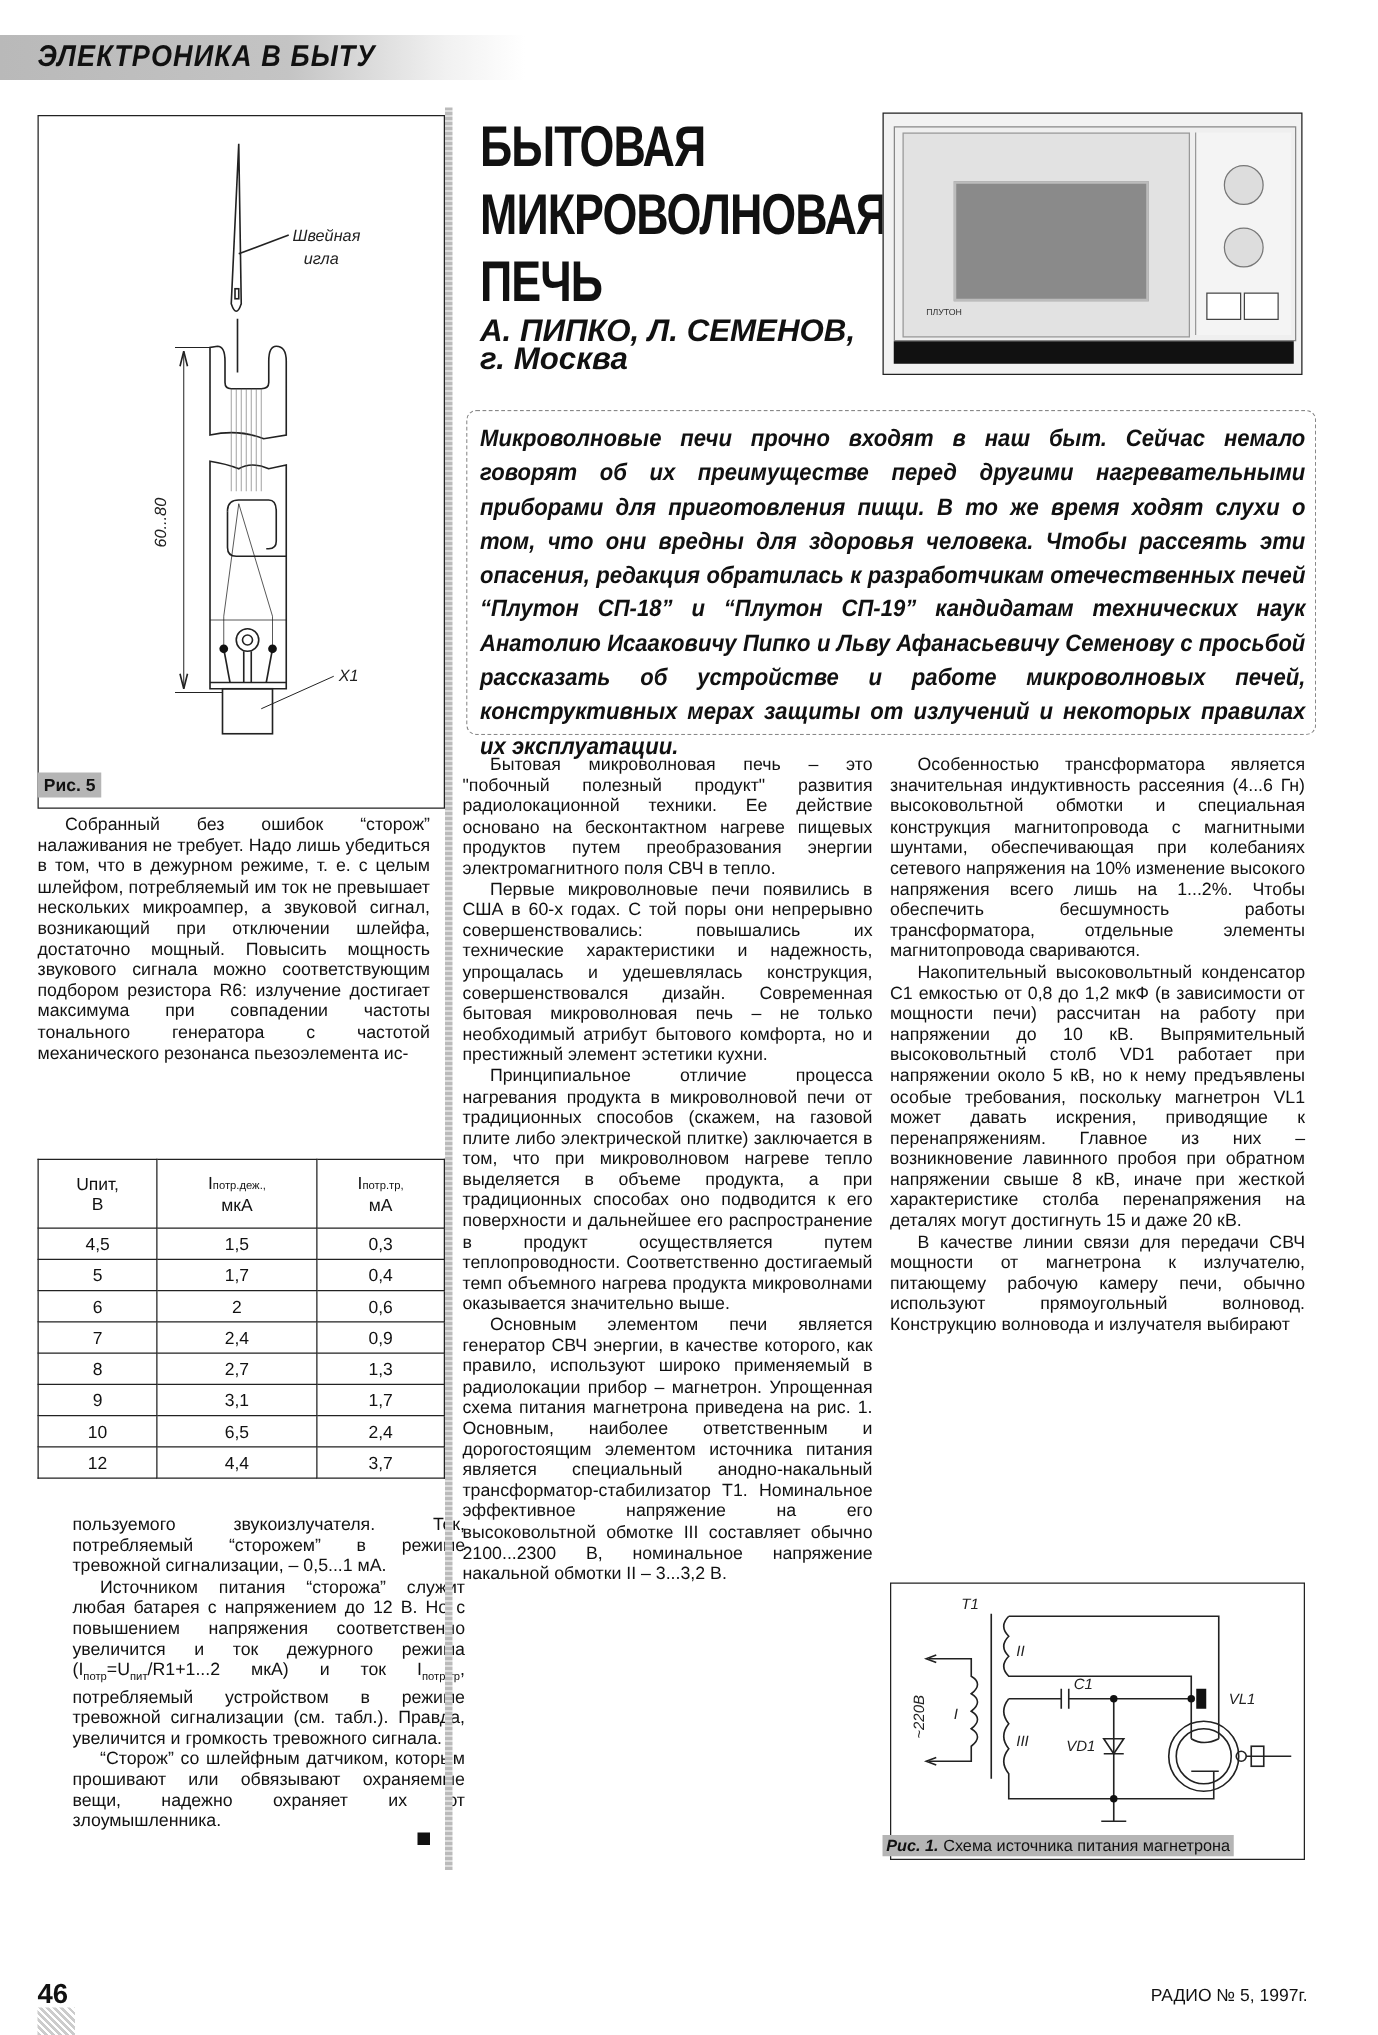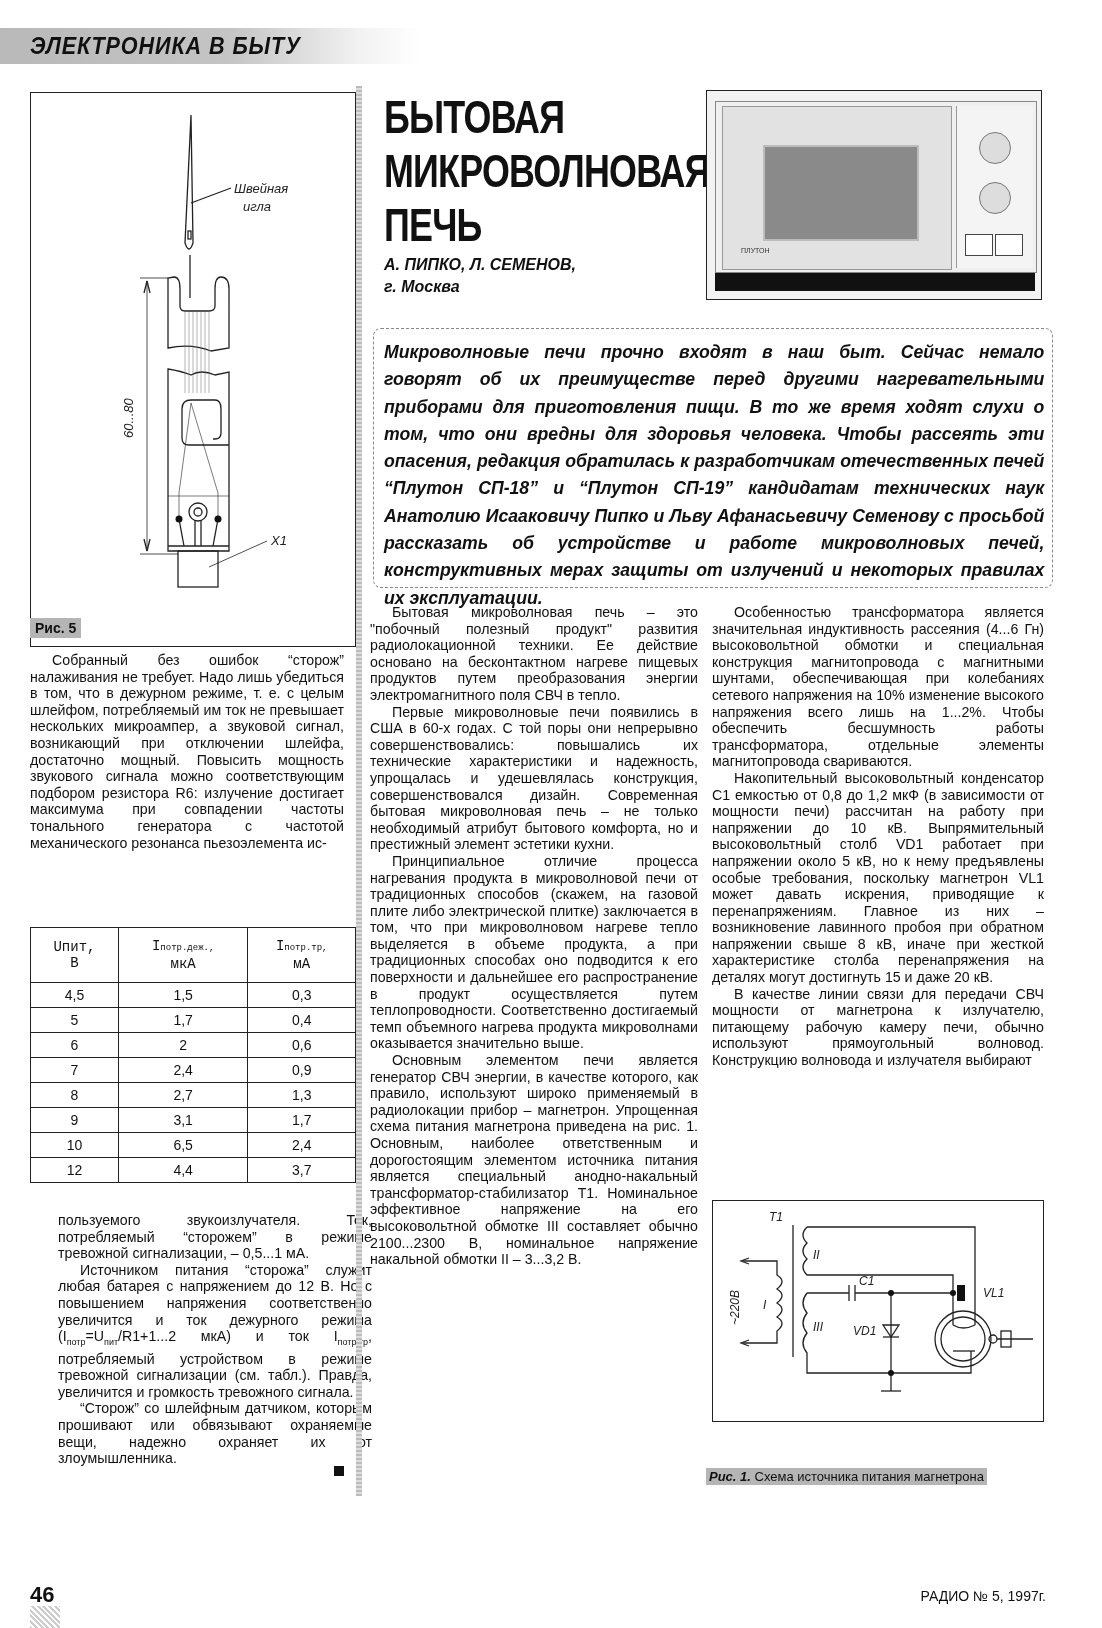--- a/index.html
+++ b/index.html
@@ -14,41 +14,41 @@
   .fig-label { position:absolute; background:#b5b5b5; font-weight:bold; font-size:14px; padding:2px 5px; }
 
   .col { position:absolute; font-size:14.2px; line-height:16.6px; text-align:justify; }
   .col p { margin:0; text-indent:22px; }
   .col p.noind { text-indent:0; }
 
   .vrule { position:absolute; width:6px; background:repeating-linear-gradient(180deg,#bbb 0 2px,#ddd 2px 4px); }
 
   table.data { position:absolute; left:30px; top:927px; width:326px; border-collapse:collapse; font-size:14px; }
   table.data th, table.data td { border:1.5px solid #222; text-align:center; padding:0; }
-  table.data th { font-weight:normal; height:54px; line-height:16px;font-family:Liberation Mono, monospace; }
+  table.data th { font-weight:normal; height:54px; line-height:16px; }
   table.data td { height:24px; }
   table.data sub { font-size:9px; vertical-align:baseline; position:relative; top:0;text-align:center; }
 
   .headline { position:absolute; left:384px; top:90px; font-family:"Liberation Sans", sans-serif; font-weight:bold; font-size:46px; line-height:54px; letter-spacing:-1px; transform:scaleX(0.78); transform-origin:left top; }
-  .authors { position:absolute; left:384px; top:254px; font-weight:bold; font-style:italic; font-size:16px; line-height:22px; }
+  .authors { position:absolute; left:384px; top:254px; font-weight:bold; font-style:italic; font-size:25px; line-height:22px; }
 
   .photo { position:absolute; left:706px; top:90px; width:336px; height:210px; border:1.5px solid #222; box-sizing:border-box; background:#f2f2f2; overflow:hidden; }
   .oven-body { position:absolute; left:8px; top:10px; width:320px; height:170px; background:#efefef; border:1px solid #888; }
   .door { position:absolute; left:6px; top:4px; width:228px; height:162px; background:#e2e2e2; border:1px solid #999; }
   .window { position:absolute; left:40px; top:38px; width:152px; height:92px; background:#8a8a8a; border:2px solid #bcbcbc; }
   .brand { position:absolute; left:18px; top:140px; font-size:7px; color:#333; }
   .panel { position:absolute; left:240px; top:4px; width:76px; height:162px; background:#f4f4f4; border-left:1px solid #999; }
   .knob { position:absolute; width:30px; height:30px; border-radius:50%; border:1px solid #777; background:#ddd; left:22px; }
   .btnbox { position:absolute; top:128px; width:26px; height:20px; border:1px solid #444; background:#fff; }
   .base { position:absolute; left:8px; top:182px; width:320px; height:18px; background:#111; }
 
   .lead { position:absolute; left:373px; top:328px; width:680px; height:260px; border:1.5px dashed #888; border-radius:8px; box-sizing:border-box; }
   .lead-text { position:absolute; left:384px; top:338px; width:660px; font-weight:bold; font-style:italic; font-size:19px; line-height:27.3px; text-align:justify; transform:scaleX(0.93); transform-origin:left top; width:710px; }
 
-  .fig1 { position:absolute; left:712px; top:1200px; width:332px; height:222px; border:1.5px solid #222; box-sizing:border-box; }
+  .fig1 { position:absolute; left:712px; top:1266px; width:332px; height:222px; border:1.5px solid #222; box-sizing:border-box; }
   .fig1-cap { position:absolute; left:706px; top:1468px; font-size:13px; background:#b5b5b5; padding:1px 3px; }
   .fig1-cap b { font-weight:bold;font-style:italic; }
 
   .end-mark { position:absolute; left:334px; top:1466px; width:10px; height:10px; background:#111; }
   .page-no { position:absolute; left:30px; top:1582px; font-weight:bold; font-size:22px; }
   .page-no-pattern { position:absolute; left:30px; top:1606px; width:30px; height:22px; background:repeating-linear-gradient(45deg,#ccc 0 2px,#fff 2px 4px); }
   .footer-right { position:absolute; right:56px; top:1588px; font-size:14px; }
 </style>
 </head>
 <body>

